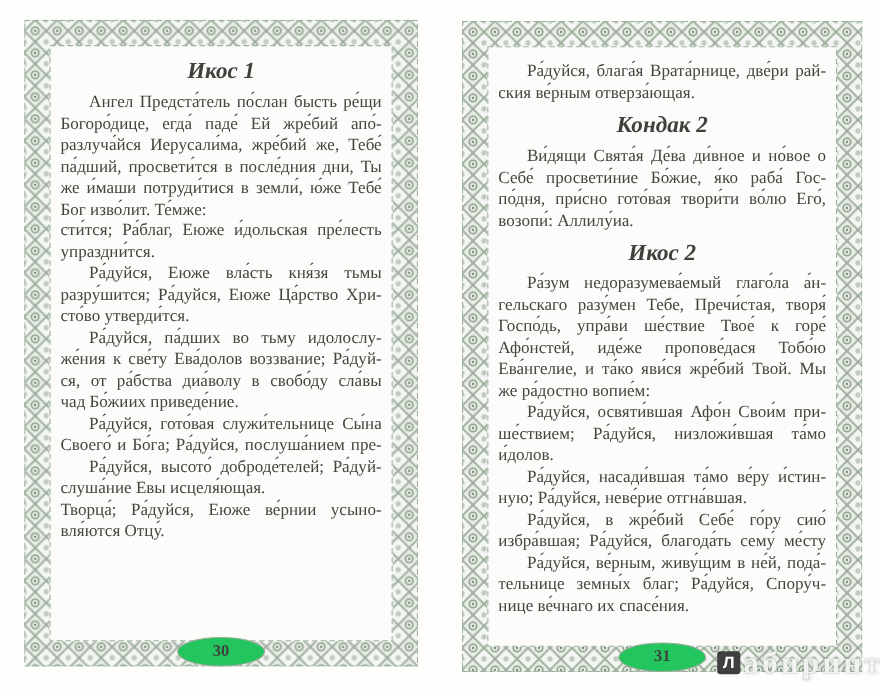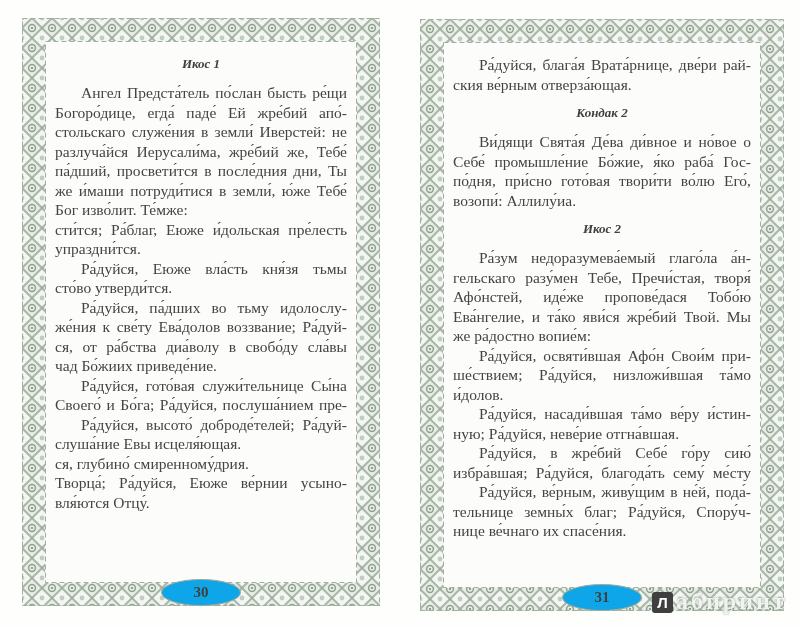--- a/index.html
+++ b/index.html
@@ -12,45 +12,45 @@
   .page.left  { left: 22px; top: 18px; width: 358px; height: 588px; }
   .page.right { left: 420px; top: 19px; width: 364px; height: 592px; }
   .frame-svg { position: absolute; left: 0; top: 0; }
   .content {
     position: absolute; left: 33px; right: 33px; top: 36px; bottom: 30px;
     color: #42463f; font-size: 15.5px; line-height: 19.5px;
     overflow: hidden;
   }
   .heading {
     text-align: center; font-weight: bold; font-style: italic;
-    font-size: 13px; line-height: 20px; margin: 9px 0 9px 0;
+    font-size: 21px; line-height: 20px; margin: 9px 0 9px 0;
     color: #3d423d;
   }
   .heading.first-section { margin-top: 0; }
   .line { text-align: justify; text-align-last: justify; white-space: nowrap; }
   .line.first { padding-left: 26px; }
   .line.last { text-align-last: left; }
   .pagenum-oval {
     position: absolute; bottom: 0px; left: 50%; transform: translateX(-50%);
-    width: 78px; height: 25px; background: #0ea5e9;
+    width: 78px; height: 25px; background: #22c55e;
     border: 1px solid #9cac9b; border-radius: 50%;
     display: flex; align-items: center; justify-content: center;
     font-size: 15px; font-weight: bold; color: #3e423c; z-index: 3;
   }
   .watermark { position: absolute; z-index: 5; }
   .wm-box {
     position: absolute; left: 0; top: 4px; width: 21px; height: 21px;
     background: #3f3f3f; border-radius: 3px; color: #ffffff;
     display: flex; align-items: center; justify-content: center;
     font-weight: bold; font-size: 15px;
     font-family: "Liberation Sans", sans-serif;
   }
   .wm-word {
     position: absolute; left: 24px; top: 0px; width: 120px;
-    font-weight: bold; font-size: 24px; letter-spacing: 3px;
+    font-weight: bold; font-size: 28px; letter-spacing: 3px;
     color: rgba(255,255,255,0.88);
     text-shadow: 0 0 1px rgba(125,140,125,0.8), 0 0 3px rgba(125,140,125,0.45);
     font-family: "Liberation Serif", serif;
   }
 </style>
 </head>
 <body>
 
 <div class="screen">
 
@@ -76,38 +76,37 @@
       <rect x="0" y="565" width="358" height="23" fill="url(#ornA)"></rect>
       <rect x="0" y="0" width="23" height="588" fill="url(#ornA)"></rect>
       <rect x="335" y="0" width="23" height="588" fill="url(#ornA)"></rect>
       <rect x="0.5" y="0.5" width="357" height="587" fill="none" stroke="#9fb09f" stroke-width="1" stroke-dasharray="5 3"></rect>
       <rect x="23.5" y="23.5" width="311" height="541" fill="none" stroke="#9fb09f" stroke-width="1" stroke-dasharray="5 3"></rect>
     </svg>
     <div class="content">
         <div class="heading first-section">Икос 1</div>
         <div class="line first">Ангел Предста́тель по́слан бысть ре́щи</div>
         <div class="line">Богоро́дице, егда́ паде́ Ей жре́бий апо́-</div>
-        <div class="line">стольскаго служе́ния в земли́ Иверстей: не</div>
         <div class="line">разлуча́йся Иерусали́ма, жре́бий же, Тебе́</div>
         <div class="line">па́дший, просвети́тся в после́дния дни, Ты</div>
         <div class="line">же и́маши потруди́тися в земли́, ю́же Тебе́</div>
         <div class="line last">Бог изво́лит. Те́мже:</div>
         <div class="line">сти́тся; Ра́благ, Еюже и́дольская пре́лесть</div>
         <div class="line last">упраздни́тся.</div>
         <div class="line first">Ра́дуйся, Еюже вла́сть кня́зя тьмы</div>
+        <div class="line">разру́шится; Ра́дуйся, Еюже Ца́рство Хри-</div>
         <div class="line last">сто́во утверди́тся.</div>
         <div class="line first">Ра́дуйся, па́дших во тьму идолослу-</div>
         <div class="line">же́ния к све́ту Ева́долов воззвание; Ра́дуй-</div>
         <div class="line">ся, от ра́бства диа́волу в свобо́ду сла́вы</div>
         <div class="line last">чад Бо́жиих приведе́ние.</div>
         <div class="line first">Ра́дуйся, гото́вая служи́тельнице Сы́на</div>
         <div class="line">Своего́ и Бо́га; Ра́дуйся, послуша́нием пре-</div>
         <div class="line first">Ра́дуйся, высото́ доброде́телей; Ра́дуй-</div>
         <div class="line last">слуша́ние Евы исцеля́ющая.</div>
-        <div class="line last">ся, глубино́ смиренному́дрия.</div>
         <div class="line">Творца́; Ра́дуйся, Еюже ве́рнии усыно-</div>
         <div class="line last">вля́ются Отцу́.</div>
       </div>
     <div class="pagenum-oval">
       <span>30</span>
     </div>
   </div>
 
   <div class="page right">
     <svg class="frame-svg" width="364" height="592">
@@ -132,26 +131,27 @@
       <rect x="0" y="0" width="23" height="592" fill="url(#ornB)"></rect>
       <rect x="341" y="0" width="23" height="592" fill="url(#ornB)"></rect>
       <rect x="0.5" y="0.5" width="363" height="591" fill="none" stroke="#9fb09f" stroke-width="1" stroke-dasharray="5 3"></rect>
       <rect x="23.5" y="23.5" width="317" height="545" fill="none" stroke="#9fb09f" stroke-width="1" stroke-dasharray="5 3"></rect>
     </svg>
     <div class="content">
         <div class="line first">Ра́дуйся, блага́я Врата́рнице, две́ри рай-</div>
         <div class="line last">ския ве́рным отверза́ющая.</div>
         <div class="heading">Кондак 2</div>
         <div class="line first">Ви́дящи Свята́я Де́ва ди́вное и но́вое о</div>
-        <div class="line">Себе́ промышле́ние Бо́жие, я́ко раба́ Гос-</div>
+        <div class="line">Себе́ просвети́ние Бо́жие, я́ко раба́ Гос-</div>
         <div class="line">по́дня, при́сно гото́вая твори́ти во́лю Его́,</div>
         <div class="line last">возопи́: Аллилу́иа.</div>
         <div class="heading">Икос 2</div>
         <div class="line first">Ра́зум недоразумева́емый глаго́ла а́н-</div>
         <div class="line">гельскаго разу́мен Тебе, Пречи́стая, творя́</div>
+        <div class="line">Госпо́дь, упра́ви ше́ствие Твое́ к горе́</div>
         <div class="line">Афо́нстей, иде́же пропове́дася Тобо́ю</div>
         <div class="line">Ева́нгелие, и та́ко яви́ся жре́бий Твой. Мы</div>
         <div class="line last">же ра́достно вопие́м:</div>
         <div class="line first">Ра́дуйся, освяти́вшая Афо́н Свои́м при-</div>
         <div class="line">ше́ствием; Ра́дуйся, низложи́вшая та́мо</div>
         <div class="line last">и́долов.</div>
         <div class="line first">Ра́дуйся, насади́вшая та́мо ве́ру и́стин-</div>
         <div class="line last">ную; Ра́дуйся, неве́рие отгна́вшая.</div>
         <div class="line first">Ра́дуйся, в жре́бий Себе́ го́ру сию́</div>
         <div class="line">избра́вшая; Ра́дуйся, благода́ть сему́ ме́сту</div>

